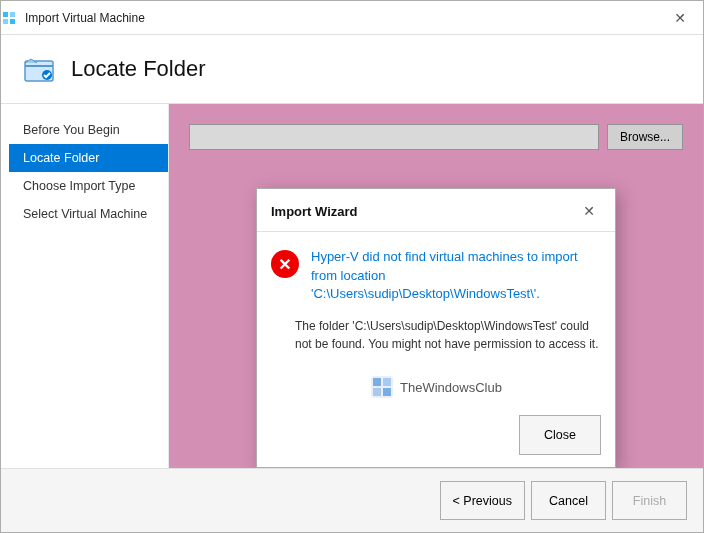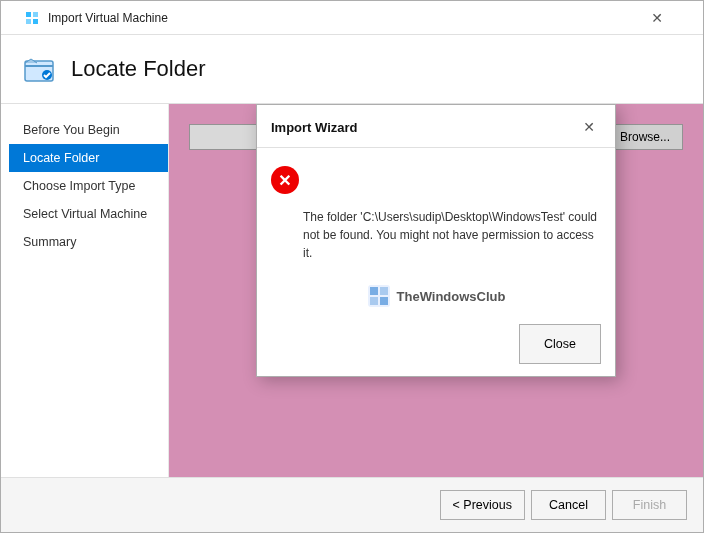--- a/index.html
+++ b/index.html
@@ -21,21 +21,21 @@
       display: flex;
       flex-direction: column;
     }
 
     
     .title-bar {
       background: #fff;
       height: 34px;
       display: flex;
       align-items: center;
-      padding: 0 23px;
+      padding: 0 0;
       border-bottom: 1px solid #e0e0e0;
       flex-shrink: 0;
     }
     .title-bar-icon {
       width: 16px;
       height: 16px;
       margin-right: 8px;
       display: flex;
       align-items: center;
       justify-content: center;
@@ -145,40 +145,40 @@
       display: flex;
       justify-content: flex-end;
       align-items: center;
       padding: 12px 16px;
       border-top: 1px solid #e0e0e0;
       gap: 6px;
       flex-shrink: 0;
       background: #f5f5f5;
     }
     .footer-btn {
-      height: 30px;
+      height: 39px;
       padding: 0 12px;
       background: #f5f5f5;
       border: 1px solid #adadad;
       font-size: 12.5px;
       cursor: pointer;
       min-width: 75px;
     }
     .footer-btn:disabled {
       color: #aaa;
       cursor: default;
     }
 
     
     .overlay {
       position: absolute;
       top: 0; left: 0; right: 0; bottom: 0;
       background: rgba(0,0,0,0.15);
       display: flex;
-      align-items: flex-start;
+      align-items: flex-end;
       justify-content: center;
       z-index: 10;
     }
 
     
     .dialog {
       background: #fff;
       border: 1px solid #adadad;
       box-shadow: 4px 4px 16px rgba(0,0,0,0.25);
       width: 360px;
@@ -234,31 +234,30 @@
     }
     .error-main-text {
       font-size: 13px;
       color: #0078d7;
       line-height: 1.4;
     }
     .error-detail-text {
       font-size: 12px;
       color: #333;
       line-height: 1.5;
-      margin-left: 32px;
+      margin-left: 24px;
     }
 
     
     .watermark {
       display: flex;
       align-items: center;
       justify-content: center;
       padding: 10px 14px 8px 14px;
       gap: 6px;
-      font-weight: bold;
     }
     .watermark-logo {
       width: 24px;
       height: 24px;
     }
     .watermark-text {
       font-size: 13px;
       color: #555;
     }
 
@@ -308,40 +307,40 @@
     <span class="header-title">Locate Folder</span>
   </div>
 
   <div class="content-area">
 
     <div class="sidebar">
       <div class="sidebar-item">Before You Begin</div>
       <div class="sidebar-item active">Locate Folder</div>
       <div class="sidebar-item">Choose Import Type</div>
       <div class="sidebar-item">Select Virtual Machine</div>
-      <div class="sidebar-item">Summary</div>
     </div>
 
     <div class="main-content">
       <div class="folder-row">
         <input class="folder-input" type="text" style="">
         <button class="browse-btn">Browse...</button>
       </div>
 
       <div class="overlay">
         <div class="dialog">
 
           <div class="dialog-title-bar">
             <span class="dialog-title-text">Import Wizard</span>
             <button class="dialog-close-btn">✕</button>
           </div>
 
           <div class="dialog-body">
             <div class="dialog-error-row">
               <div class="error-icon">✕</div>
+              <span class="error-main-text">Hyper-V did not find virtual machines to import from location 'C:\Users\sudip\Desktop\WindowsTest\'.</span>
             </div>
             <p class="error-detail-text">The folder 'C:\Users\sudip\Desktop\WindowsTest' could not be found. You might not have permission to access it.</p>
           </div>
 
           <div class="watermark">
             <svg class="watermark-logo" width="24" height="24" viewBox="0 0 24 24">
               <rect x="1" y="1" width="22" height="22" rx="3" fill="#e8f0fe"></rect>
               <rect x="3" y="3" width="8" height="8" fill="#4a90d9" opacity="0.7"></rect>
               <rect x="13" y="3" width="8" height="8" fill="#4a90d9" opacity="0.4"></rect>
               <rect x="3" y="13" width="8" height="8" fill="#4a90d9" opacity="0.4"></rect>

